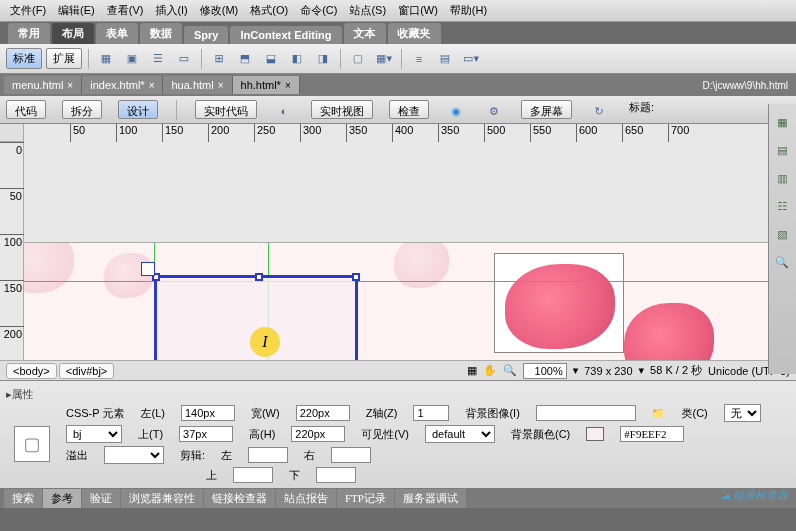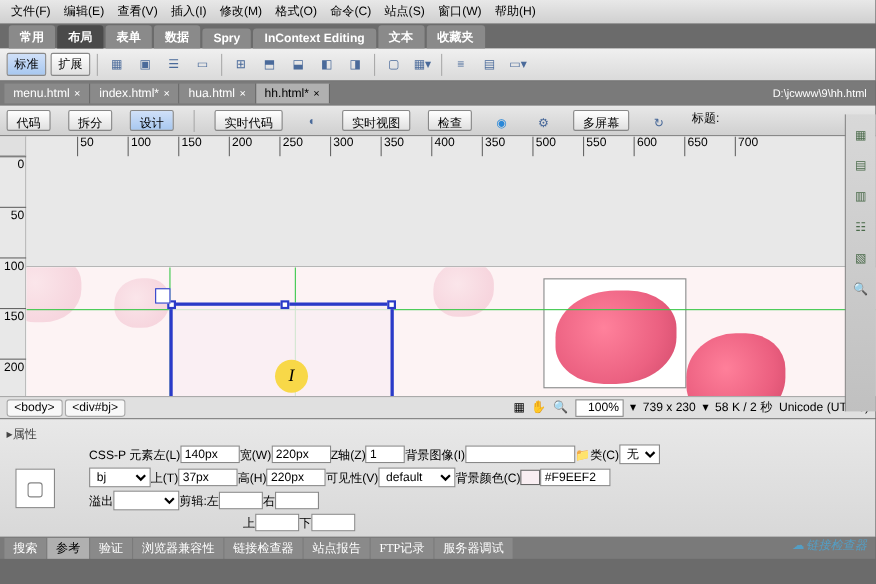--- a/index.html
+++ b/index.html
@@ -43,21 +43,21 @@
 .right-panel { position: absolute; right: 0; top: 104px; width: 28px; height: 270px; background: linear-gradient(#d8d8d8,#c0c0c0); border-left: 1px solid #888; display: flex; flex-direction: column; align-items: center; gap: 8px; padding-top: 8px; }
 .right-panel .ricon { width: 20px; height: 20px; display: flex; align-items: center; justify-content: center; cursor: pointer; color: #4a6a4a; }
 .status-bar { background: #e0e0e0; height: 20px; display: flex; align-items: center; padding: 0 6px; gap: 2px; border-top: 1px solid #aaa; font-size: 10px; }
 .tag-sel { border: 1px solid #aaa; background: #f8f8f8; padding: 1px 6px; border-radius: 3px; cursor: pointer; }
 .status-right { margin-left: auto; display: flex; align-items: center; gap: 6px; }
 .zoom-input { width: 44px; border: 1px solid #888; padding: 1px 3px; text-align: right; }
 .prop-panel { background: linear-gradient(#e8e8e8,#d8d8d8); border-top: 1px solid #888; padding: 4px 6px; height: 108px; }
 .prop-title { font-size: 11px; color: #444; padding: 2px 0; display: flex; align-items: center; }
 .prop-grid { display: grid; grid-template-columns: 52px auto; gap: 2px 8px; align-items: center; }
 .prop-rows { display: flex; flex-direction: column; gap: 3px; }
-.prop-row { display: flex; align-items: center; gap: 0; flex-wrap: nowrap; margin-left: 15px; }
+.prop-row { display: flex; align-items: center; gap: 16px; flex-wrap: nowrap; }
 .prop-row label { white-space: nowrap; }
 .pinput { border: 1px solid #888; background: #fff; padding: 1px 3px; width: 54px; }
 .pinput.wide { width: 100px; }
 .pselect { border: 1px solid #888; background: #fff; padding: 1px 2px; }
 .swatch { width: 18px; height: 14px; border: 1px solid #666; display: inline-block; vertical-align: middle; }
 .results-tabs { background: #7a7a7a; height: 20px; display: flex; align-items: center; gap: 1px; padding-left: 4px; }
 .results-tabs .rtab { padding: 2px 8px; background: #8a8a8a; color: #fff; cursor: pointer; font-size: 11px; font-family: Liberation Serif, serif; }
 .results-tabs .rtab.active { background: #b0b0b0; color: #000; }
 .prop-thumb { width: 36px; height: 36px; border: 1px solid #888; background: #fff; display: flex; align-items: center; justify-content: center; font-size: 18px; color: #888; }
 .watermark { position: absolute; right: 8px; bottom: 28px; color: #4aa8d8; font-size: 11px; font-style: italic; opacity: 0.8; display:flex; align-items:center; gap:2px;}
@@ -255,21 +255,21 @@
       <div class="prop-row">
         <select class="pselect" style="width:56px"><option>bj</option></select>
         <label>上(T)</label>
         <input class="pinput" value="37px" style="">
         <label>高(H)</label>
         <input class="pinput" value="220px" style="">
         <label>可见性(V)</label>
         <select class="pselect" style="width:70px"><option>default</option></select>
         <label>背景颜色(C)</label>
         <span class="swatch" style="background:#F9EEF2"></span>
-        <input class="pinput" style="width: 64px;" value="#F9EEF2">
+        <input class="pinput" style="width: 64px; font-family: Liberation Serif, serif;" value="#F9EEF2">
       </div>
       <div class="prop-row">
         <label>溢出</label>
         <select class="pselect" style="width:60px"><option></option></select>
         <label>剪辑:</label>
         <label>左</label>
         <input class="pinput" style="width: 40px;">
         <label>右</label>
         <input class="pinput" style="width: 40px;">
       </div>

